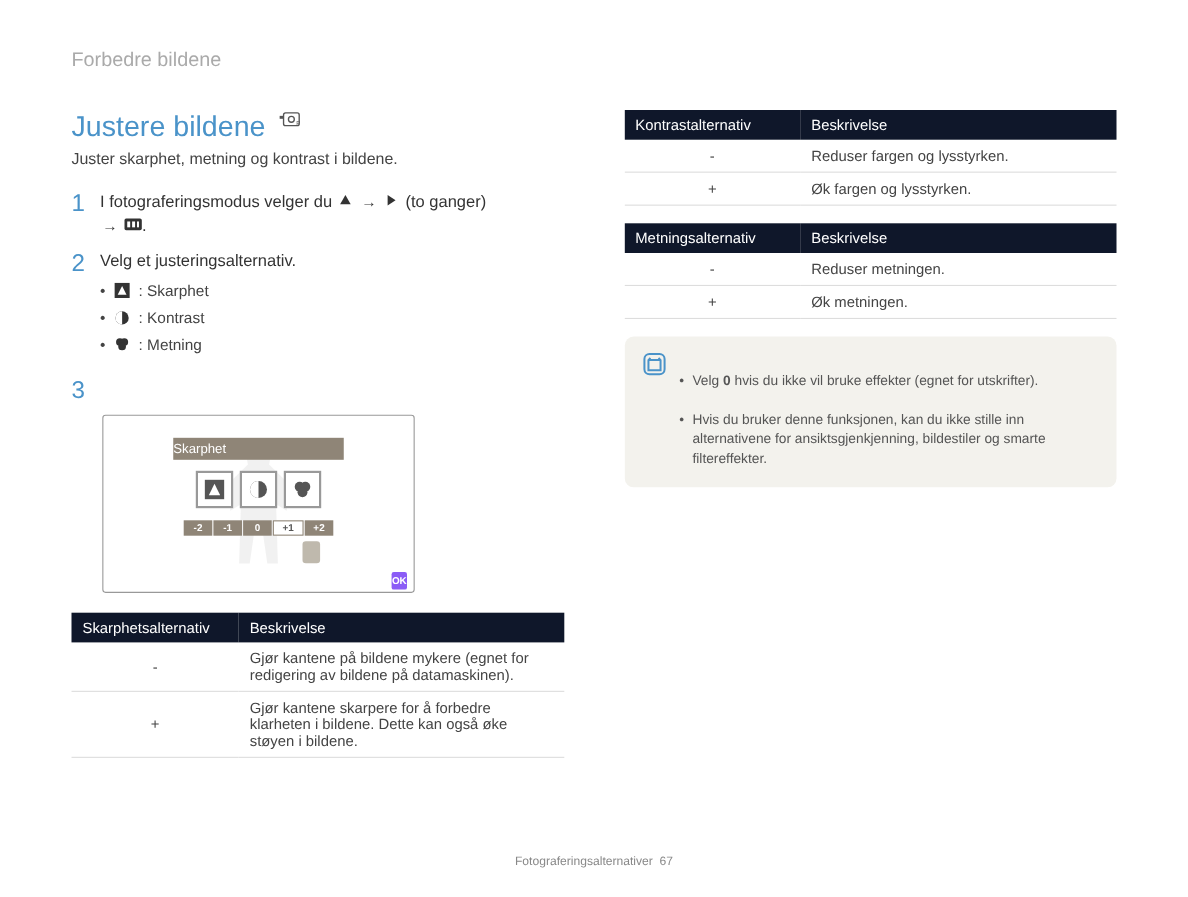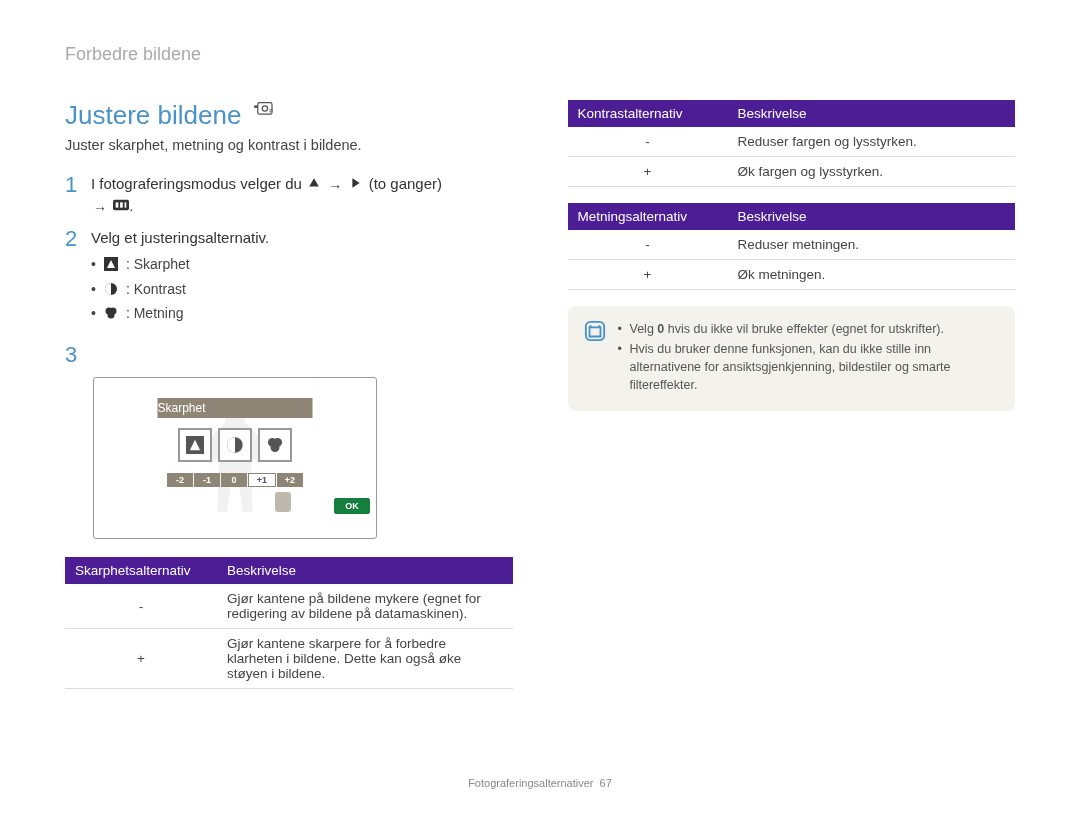--- a/index.html
+++ b/index.html
@@ -173,42 +173,42 @@
     position: absolute;
     top: 114px;
     left: 181px;
     width: 16px;
     height: 20px;
     background: #bfb9ad;
     border-radius: 3px;
   }
   .ok {
     position: absolute;
-    bottom: 24px;
+    bottom: 2px;
     right: 6px;
-    width: 36px;
+    width: 14px;
     height: 16px;
-    background: #15803d;
+    background: #8b5cf6;
     color: #fff;
     font-size: 9px;
     font-weight: bold;
     display: flex;
     align-items: center;
     justify-content: center;
     border-radius: 2px;
   }
 
   table.opt {
     width: 100%;
     border-collapse: collapse;
     font-size: 13.5px;
     margin-bottom: 16px;
   }
   table.opt th {
-    background: #4c1d95;
+    background: #0f172a;
     color: #fff;
     font-weight: 400;
     text-align: left;
     padding: 6px 10px;
   }
   table.opt td {
     padding: 7px 10px;
     border-bottom: 1px solid #ddd;
     color: #444;
     vertical-align: middle;
@@ -236,20 +236,21 @@
     padding: 0;
     list-style: none;
   }
   .note-box li {
     font-size: 12.5px;
     color: #555;
     line-height: 1.45;
     padding-left: 12px;
     position: relative;
     margin-bottom: 2px;
+    margin-top: 17px;
   }
   .note-box li::before {
     content: "•";
     position: absolute;
     left: 0;
   }
 
   .footer {
     position: absolute;
     bottom: 26px;

